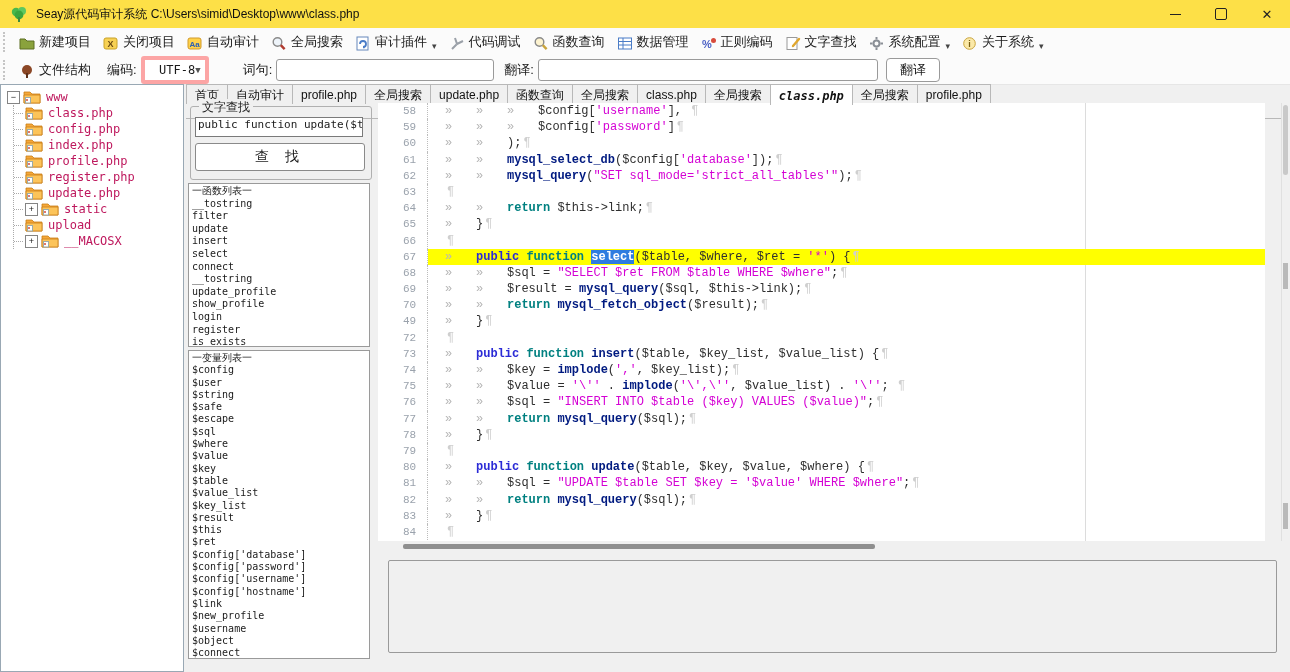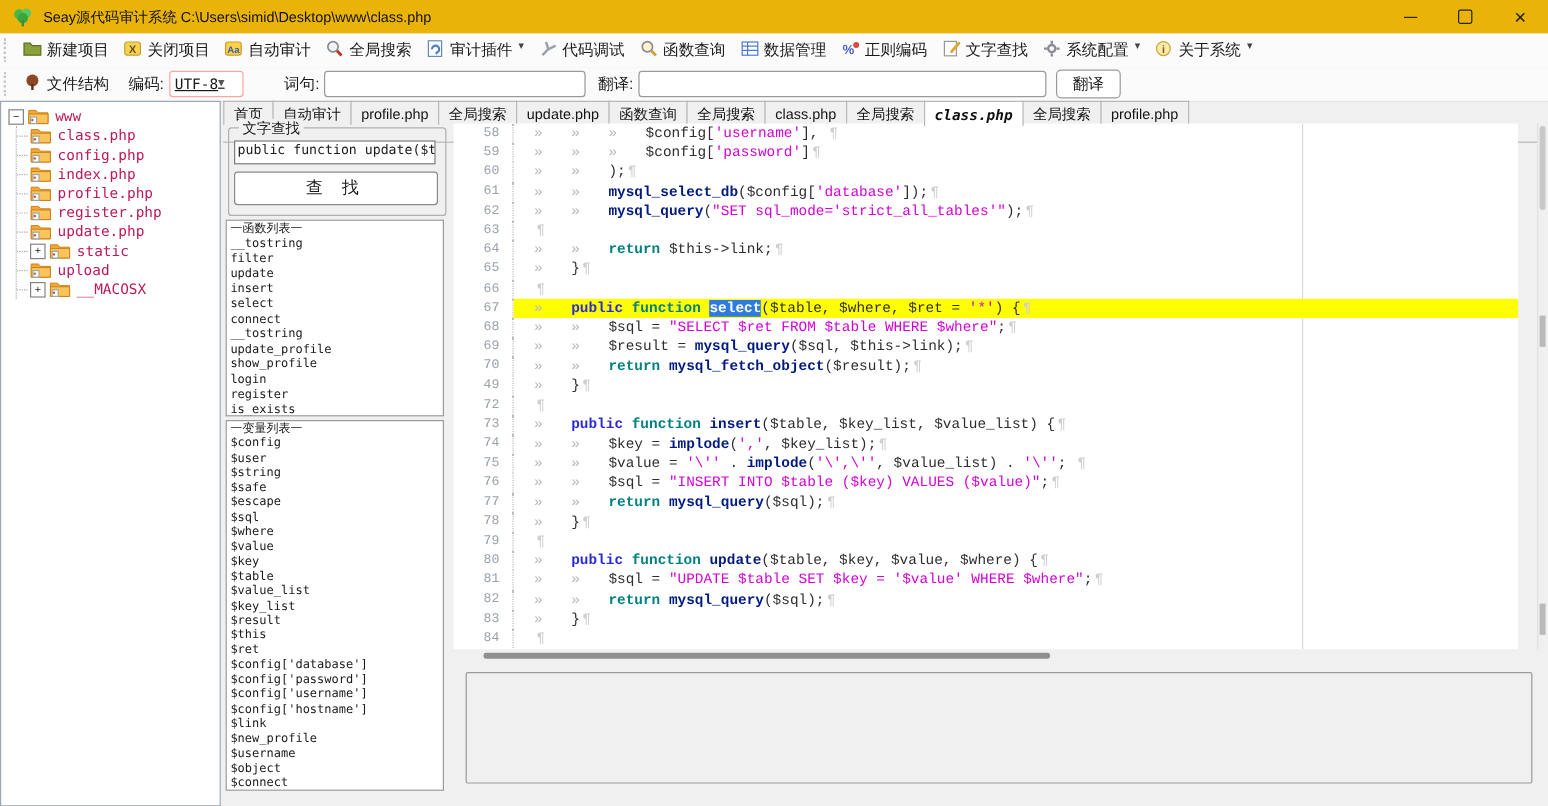--- a/index.html
+++ b/index.html
@@ -1,40 +1,40 @@
 <!DOCTYPE html>
 <html><head>
 <meta charset="utf-8">
 <style>
   html,body{margin:0;padding:0;background:#d8d8d8;}
   #window{position:relative;width:1290px;height:672px;background:#f0f0f0;overflow:hidden;
           font-family:"Liberation Sans",sans-serif;color:#1a1a1a;}
   
-  #titlebar{position:absolute;left:0;top:0;width:1290px;height:28px;background:#eab308;
+  #titlebar{position:absolute;left:0;top:0;width:1290px;height:28px;background:#fde047;
             display:flex;align-items:center;}
   #titlebar .app-icon{margin:0 8px 0 10px;width:18px;height:18px;}
   #titlebar .title{font-size:12px;color:#111;}
   #win-controls{position:absolute;right:0;top:0;height:28px;display:flex;}
   .win-btn{width:46px;height:28px;display:flex;align-items:center;justify-content:center;font-size:12px;color:#222;}
   .glyph-min{display:block;width:11px;height:1px;background:#222;}
   .glyph-max{display:block;width:10px;height:10px;border:1px solid #222;border-radius:2px;}
   .glyph-close{font-size:13px;line-height:1;}
   
   .toolbar{position:absolute;left:0;width:1290px;height:28px;background:#fbfbfb;border-bottom:1px solid #e6e6e6;
            display:flex;align-items:center;}
   #toolbar1{top:28px;}
   #toolbar2{top:56px;}
   .grip{width:4px;height:20px;margin:0 4px 0 3px;border-left:2px dotted #c5c5c5;}
-  .tb-item{display:flex;align-items:flex-start;gap:4px;padding:2px 6px;font-size:13px;white-space:nowrap;cursor:default;}
+  .tb-item{display:flex;align-items:flex-end;gap:4px;padding:2px 6px;font-size:13px;white-space:nowrap;cursor:default;}
   .tb-item .caret{font-size:9px;color:#444;margin-left:1px;}
   .tb-icon{width:16px;height:15px;display:inline-flex;}
   .tb-icon svg{width:16px;height:15px;}
   .lab{font-size:13px;margin:0 4px 0 10px;white-space:nowrap;}
-  .combo{display:flex;align-items:center;justify-content:flex-start;width:52px;height:20px;background:#fff;
-         border:1px solid #fca5a5;border-radius:3px;font-size:12px;padding:0 4px;font-family:"DejaVu Sans Mono",monospace;text-decoration:underline;}
+  .combo{display:flex;align-items:center;justify-content:flex-end;width:52px;height:20px;background:#fff;
+         border:4px solid #fca5a5;border-radius:3px;font-size:12px;padding:0 4px;font-family:"DejaVu Sans Mono",monospace;}
   .combo .chev{font-size:9px;color:#555;}
   .txt-input{height:20px;background:#fff;border:1px solid #9a9a9a;border-radius:3px;font-size:12px;padding:0 4px;
              font-family:"DejaVu Sans Mono",monospace;}
   #phrase-input{width:208px;}
   #translate-input{width:330px;}
   #translate-btn{margin-left:8px;width:52px;height:22px;background:#fff;border:1px solid #9a9a9a;border-radius:4px;
                  font-size:13px;display:flex;align-items:center;justify-content:center;}
   
   #tree-panel{position:absolute;left:0;top:84px;width:184px;height:588px;background:#fff;border:1px solid #99a8b4;
               box-sizing:border-box;font-family:"DejaVu Sans Mono",monospace;font-size:12px;overflow:hidden;padding-top:4px;}

